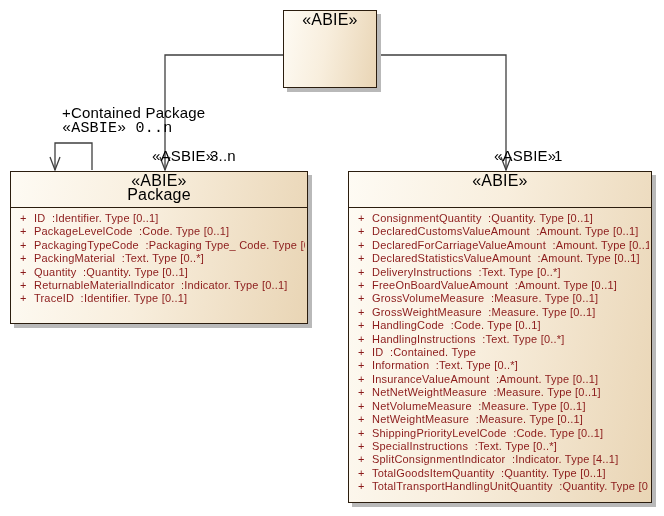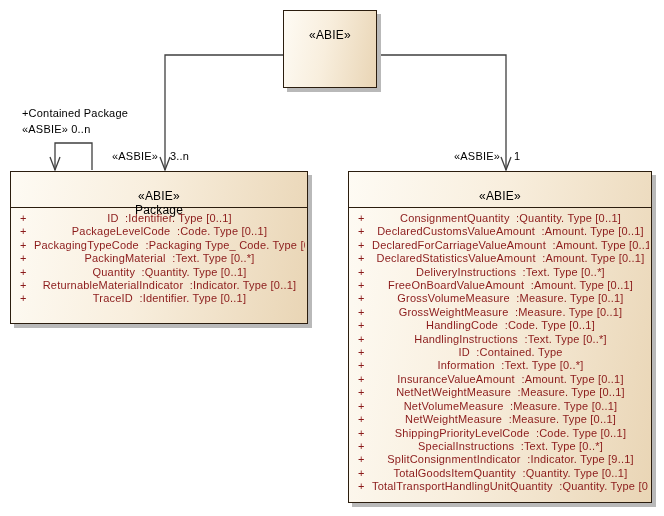--- a/index.html
+++ b/index.html
@@ -16,58 +16,58 @@
   .canvas{position:absolute;left:0;top:0;width:664px;height:516px;background:var(--bg);}
   svg.connectors{position:absolute;left:0;top:0;width:664px;height:516px;}
   svg.connectors *{stroke:var(--conn);fill:none;stroke-width:1.3;}
   .uml-box{
     position:absolute;
     background:linear-gradient(100deg,var(--fill-l) 0%,#f8eedd 45%,var(--fill-r) 100%);
     border:1px solid var(--border);
     box-shadow:4px 4px 0 var(--shadow);
   }
   .uml-header{
-    text-align:center;font-size:12px;line-height:14px;color:#000;
-    padding-top:17px;letter-spacing:.2px;
+    text-align:center;font-size:16px;line-height:14px;color:#000;
+    padding-top:2px;letter-spacing:.2px;
   }
   .uml-attrs{
     border-top:1px solid var(--border);
     padding:4px 2px 0 0;
   }
   .attr-row{
     display:flex;align-items:flex-start;
     color:var(--attr);font-size:11px;line-height:13.4px;
     letter-spacing:.2px;white-space:pre;
   }
   .attr-vis{display:inline-block;width:14px;margin-left:9px;flex:0 0 auto;text-align:left;}
-  .attr-text{flex:1 1 auto;overflow:hidden;text-align:center;}
+  .attr-text{flex:1 1 auto;overflow:hidden;}
   .conn-label{
-    position:absolute;font-size:11px;line-height:12px;color:#000;
-    letter-spacing:.2px;white-space:pre;
+    position:absolute;font-size:15px;line-height:12px;color:#000;
+    letter-spacing:.2px;white-space:pre;margin-left:40px;
   }
 </style>
 </head>
 <body>
 
 <div class="canvas">
 
   <svg class="connectors">
 
     <polyline points="283,55 165,55 165,170"></polyline>
     <polyline points="160,157 165,170 170,157"></polyline>
 
     <polyline points="378,55 506,55 506,170"></polyline>
     <polyline points="501,157 506,170 511,157"></polyline>
 
     <polyline points="92,170 92,143 55,143 55,170"></polyline>
     <polyline points="50,157 55,170 60,157"></polyline>
   </svg>
 
   <div class="conn-label" style="left:22px;top:107px;">+Contained Package</div>
-  <div class="conn-label" style="left:22px;top:123px;">«ASBIE» 0..n</div>
+  <div class="conn-label" style="left:22px;top:123px;font-family:Liberation Mono, monospace;">«ASBIE» 0..n</div>
 
   <div class="conn-label" style="left:112px;top:150px;">«ASBIE»</div>
   <div class="conn-label" style="left:170px;top:150px;">3..n</div>
 
   <div class="conn-label" style="left:454px;top:150px;">«ASBIE»</div>
   <div class="conn-label" style="left:514px;top:150px;">1</div>
 
   <div class="uml-box" style="left:283px;top:10px;width:94px;height:78px;">
     <div class="uml-header">
       <div>«ABIE»</div>
@@ -209,21 +209,21 @@
           <span class="attr-text">ShippingPriorityLevelCode  :Code. Type [0..1]</span>
         </div>
 
         <div class="attr-row">
           <span class="attr-vis">+</span>
           <span class="attr-text">SpecialInstructions  :Text. Type [0..*]</span>
         </div>
 
         <div class="attr-row">
           <span class="attr-vis">+</span>
-          <span class="attr-text">SplitConsignmentIndicator  :Indicator. Type [9..1]</span>
+          <span class="attr-text">SplitConsignmentIndicator  :Indicator. Type [4..1]</span>
         </div>
 
         <div class="attr-row">
           <span class="attr-vis">+</span>
           <span class="attr-text">TotalGoodsItemQuantity  :Quantity. Type [0..1]</span>
         </div>
 
         <div class="attr-row">
           <span class="attr-vis">+</span>
           <span class="attr-text">TotalTransportHandlingUnitQuantity  :Quantity. Type [0..1]</span>

